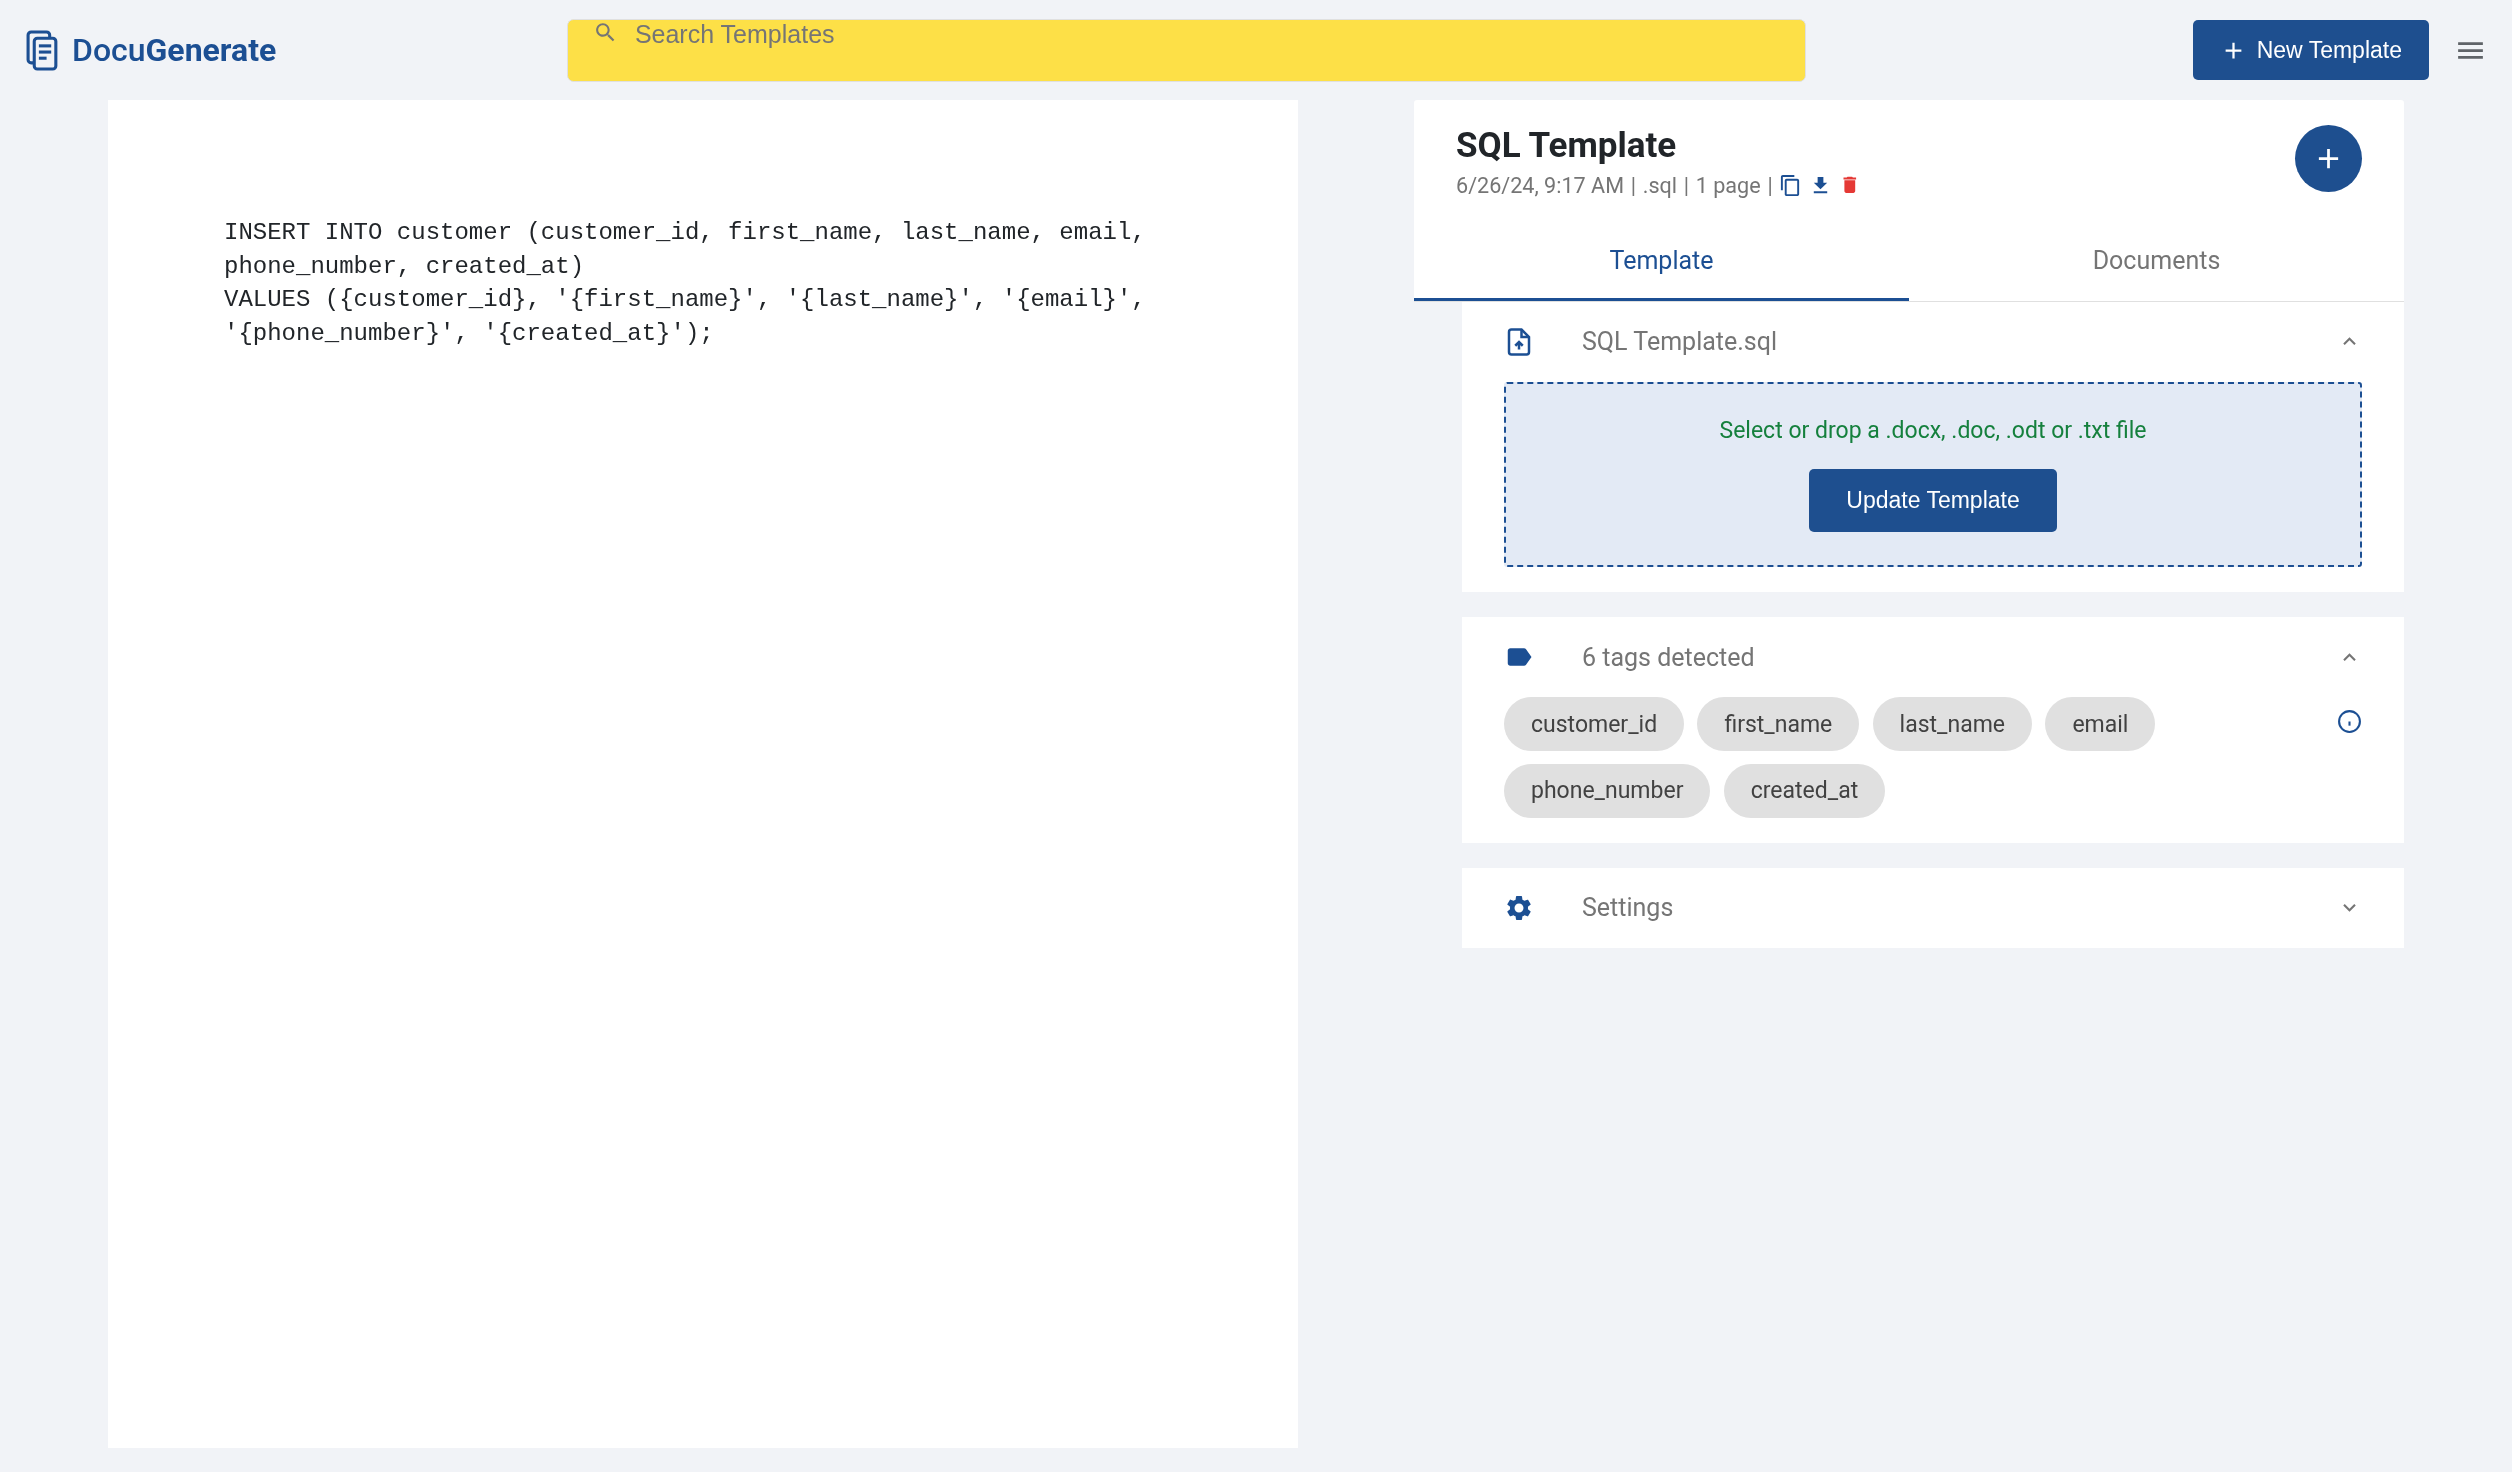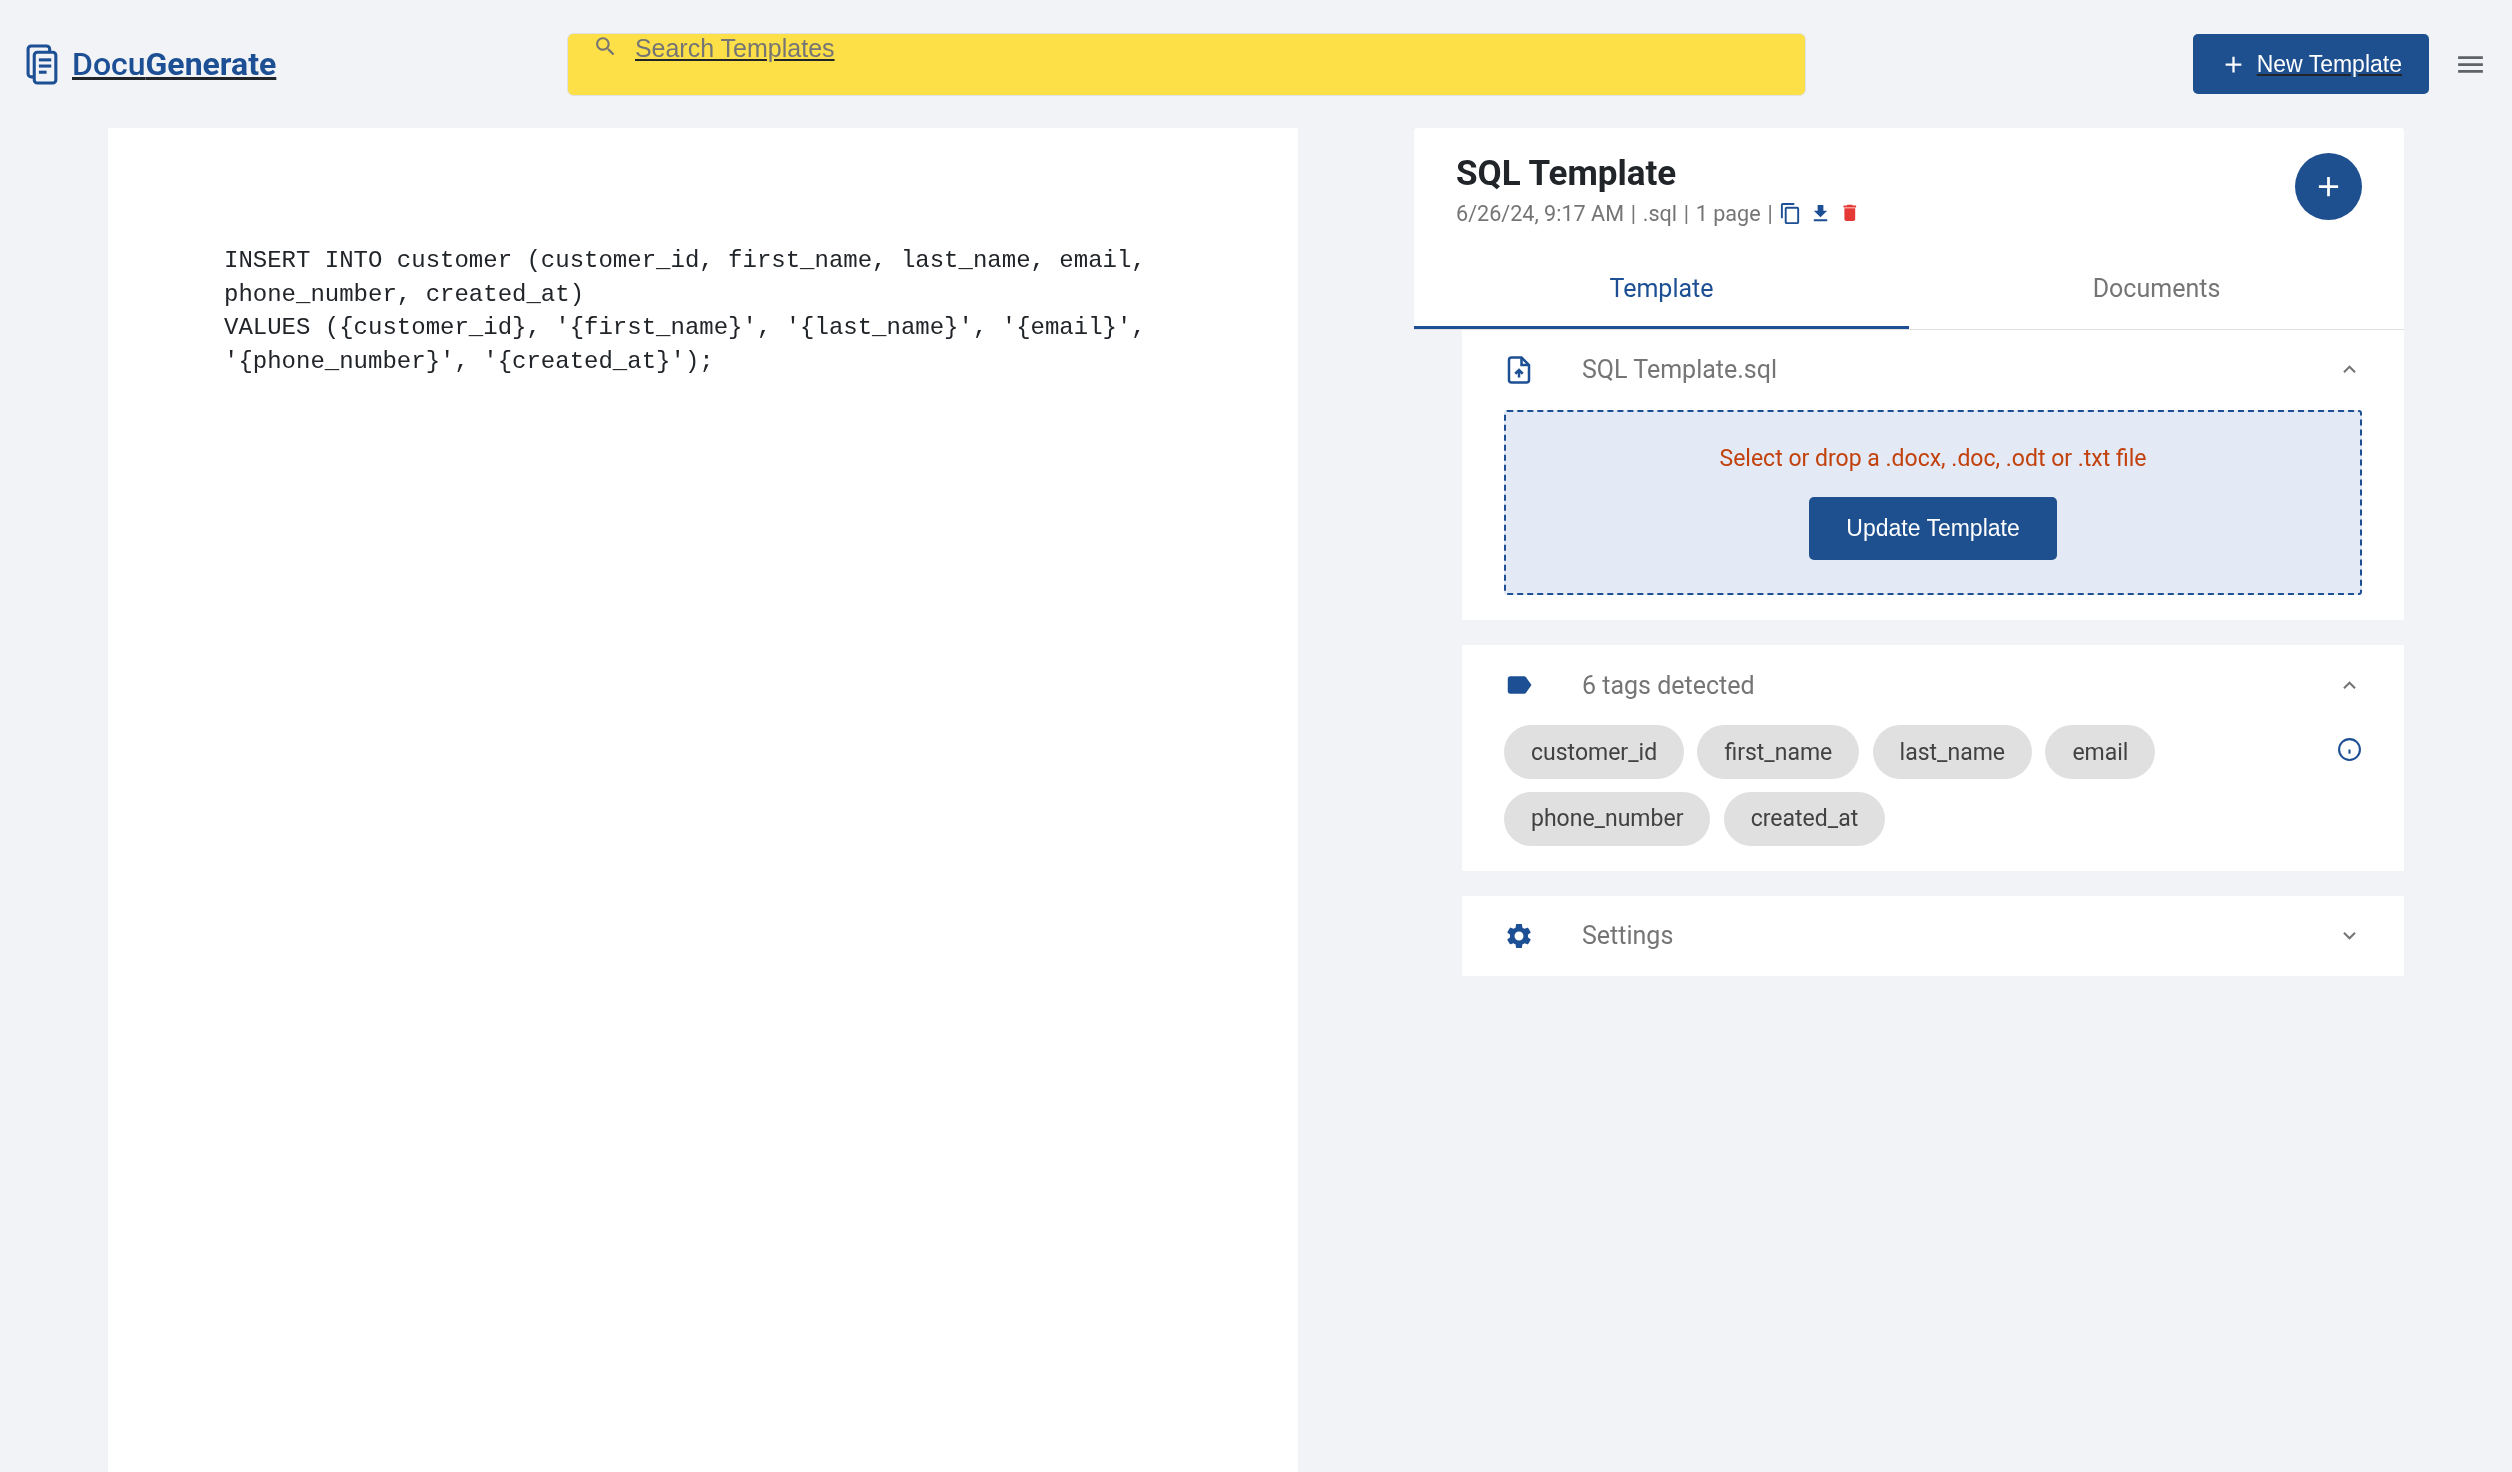--- a/index.html
+++ b/index.html
@@ -13,22 +13,21 @@
       color: #212529;
       width: 2512px;
       height: 1472px;
       transform-origin: top left;
     }
     .header {
       display: flex;
       align-items: center;
       padding: 16.6px 25px;
       background: #f1f3f7;
-      height: 128px;
-      text-decoration: underline;
+      height: 100px;
     }
     .logo {
       display: flex;
       align-items: center;
       gap: 10px;
       font-size: 32px;
       color: #1c4f93;
       font-weight: 500;
     }
     .logo-bold {
@@ -207,21 +206,21 @@
     .dropzone {
       margin-top: 25px;
       border: 2.5px dashed #1c4f93;
       background: #e3eaf5;
       border-radius: 3.3px;
       padding: 33px;
       text-align: center;
     }
     .dropzone-text {
       font-size: 23px;
-      color: #c2410c;
+      color: #15803d;
       margin-bottom: 25px;
     }
     .update-btn {
       background: #1e4f8f;
       color: #fff;
       border: none;
       border-radius: 5px;
       padding: 18.3px 37px;
       font-size: 23px;
       font-weight: 500;

